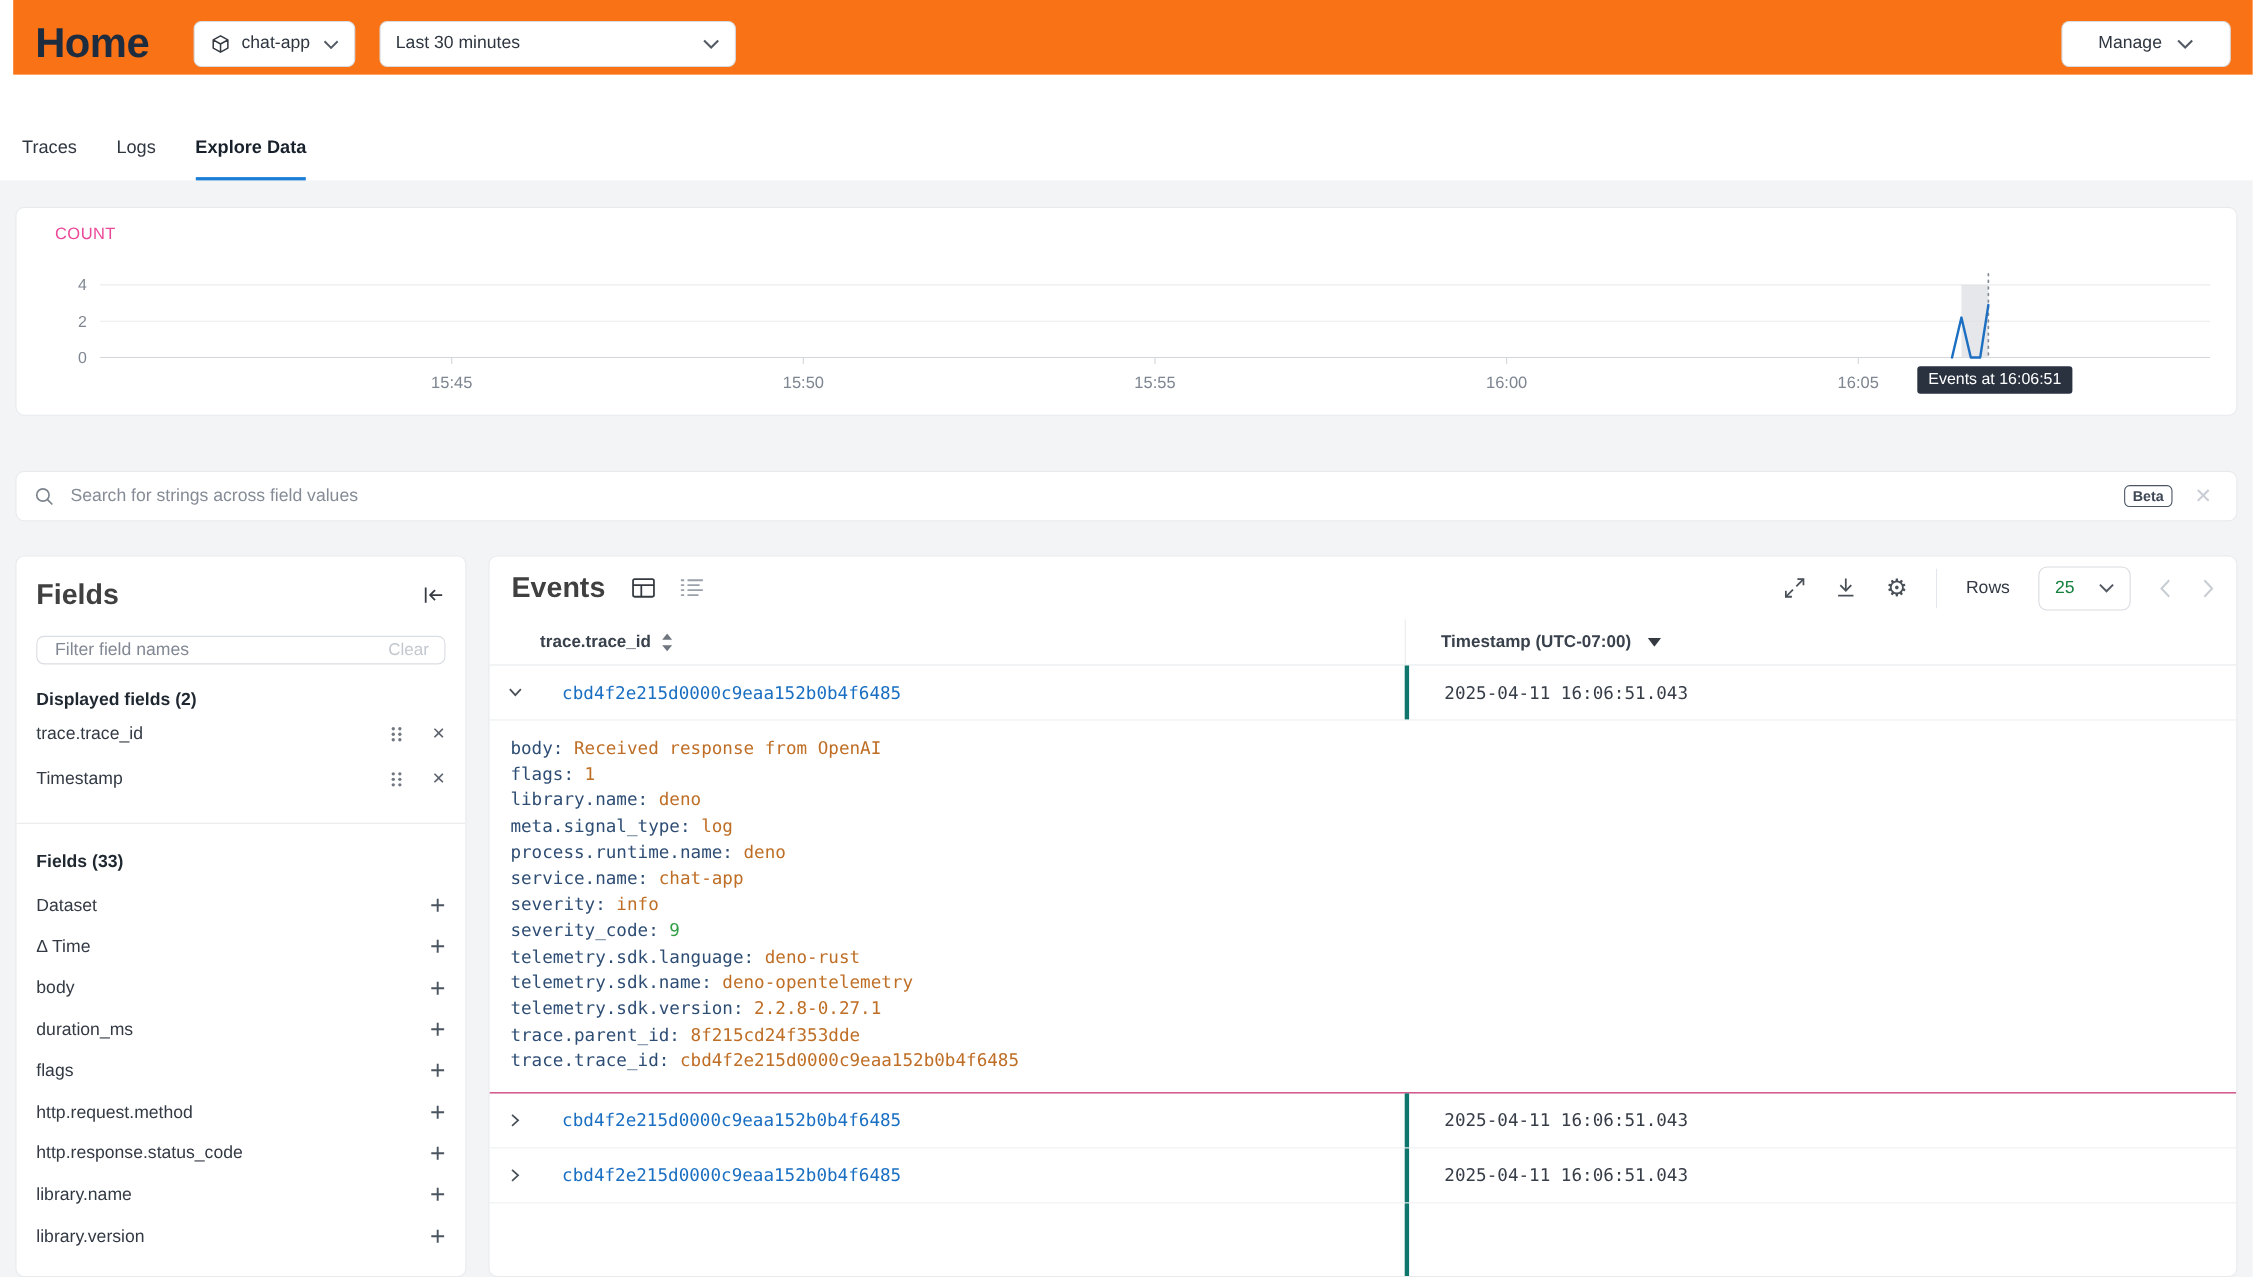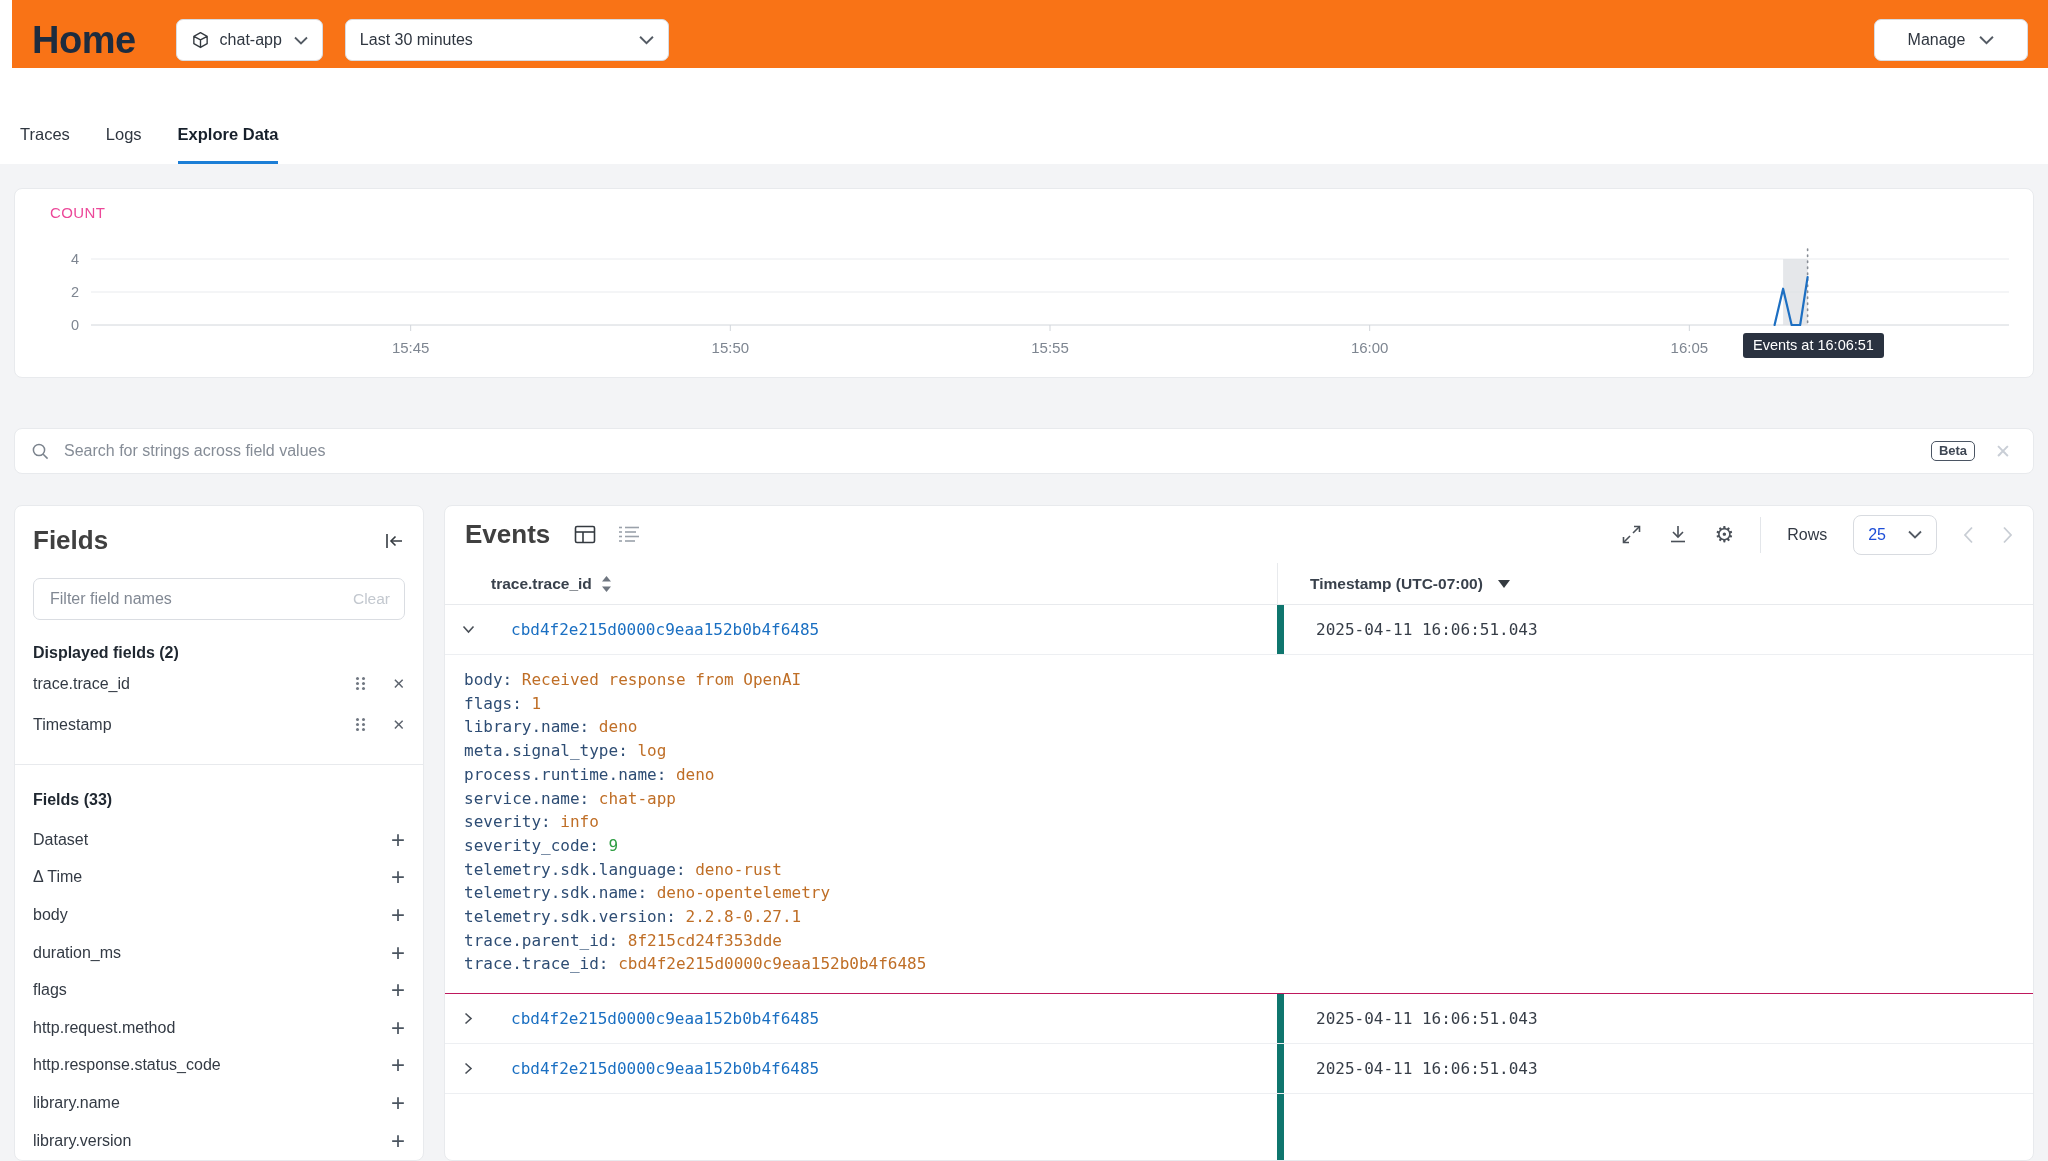--- a/index.html
+++ b/index.html
@@ -39,21 +39,21 @@
   .search-input { flex:1; border:none; outline:none; font-size:16px; color:#2f3640; margin-left:12px; background:transparent; font-family:"Liberation Sans",sans-serif; }
   .search-input::placeholder { color:#858c96; }
   .beta-badge { border:1.5px solid #4b5563; color:#3f4754; font-size:13px; font-weight:bold; padding:1px 7px 2px; border-radius:5px; }
   .search-close { color:#c9ced6; font-size:19px; margin:0 6px 0 20px; cursor:pointer; line-height:1; }
   
   .panels { display:flex; gap:20px; margin-top:31px; height:656px; }
   .fields-card { width:410px; padding:0 18px; overflow:hidden; }
   .fields-header { display:flex; justify-content:space-between; align-items:center; margin-top:19px; }
   .panel-title { font-size:26px; font-weight:bold; color:#404040; }
   .icon-btn { background:none; border:none; padding:0; cursor:pointer; display:flex; align-items:center; }
-  .filter-box { margin-top:22px; height:42px; border:1px solid #dadde2; border-radius:7px; display:flex; align-items:center; padding:0 14px; justify-content:space-between; }
+  .filter-box { margin-top:22px; height:26px; border:1px solid #dadde2; border-radius:7px; display:flex; align-items:center; padding:0 14px; justify-content:space-between; }
   .filter-input { border:none; outline:none; font-size:16px; flex:1; background:transparent; font-family:"Liberation Sans",sans-serif; }
   .filter-input::placeholder { color:#818893; }
   .clear-label { font-size:15.5px; color:#c3c8cf; cursor:pointer; }
   .section-title { font-size:16px; font-weight:bold; color:#1f2730; margin-top:26px; }
   .dfield-row { height:39px; display:flex; align-items:center; margin-top:2px; }
   .dfield-row .lbl { flex:1; font-size:16px; color:#333a44; }
   .drag-handle { width:9px; height:14px; position:relative; margin-right:27px; cursor:grab; }
   .drag-handle i { position:absolute; left:0; top:0; width:3px; height:3px; border-radius:50%; background:#707781;
     box-shadow:6px 0 0 #707781, 0 5px 0 #707781, 6px 5px 0 #707781, 0 10px 0 #707781, 6px 10px 0 #707781; }
   .x-btn { color:#5d646e; font-size:15px; cursor:pointer; line-height:1; }
@@ -63,30 +63,30 @@
   .plus-btn { font-size:24px; font-weight:300; color:#4b5560; line-height:1; }
   .fields-list { margin-top:12px; }
   
   .events-card { flex:1; overflow:hidden; display:flex; flex-direction:column; }
   .events-toolbar { display:flex; align-items:center; height:57px; padding:0 20px; flex:none; }
   .events-toolbar .panel-title { margin-right:24px; }
   .view-icons { display:flex; gap:22px; align-items:center; }
   .toolbar-right { margin-left:auto; display:flex; align-items:center; gap:26px; }
   .vdiv { width:1px; height:36px; background:#e3e6ea; }
   .rows-label { font-size:16px; color:#333a44; }
-  .rows-select { display:flex; align-items:center; gap:22px; height:40px; padding:0 14px; border:1px solid #d8dbe0; border-radius:8px; font-size:16px; color:#1d4ed8; cursor:pointer; }
+  .rows-select { display:flex; align-items:center; gap:22px; height:40px; padding:0 14px; border:1px solid #d8dbe0; border-radius:8px; font-size:16px; color:#15803d; cursor:pointer; }
   .gear-glyph { font-size:22px; color:#4a5058; line-height:1; }
   .table-head { display:grid; grid-template-columns:46px 786px 1fr; height:42px; align-items:center; border-bottom:1px solid #e8eaed; flex:none; }
   .th { display:flex; align-items:center; gap:9px; font-size:15.5px; color:#39414c; font-weight:bold; cursor:pointer; }
   .th-ts { border-left:1px solid #e8eaed; height:100%; padding-left:32px; }
   .events-body { flex:1; display:flex; flex-direction:column; }
   .row { display:grid; grid-template-columns:46px 786px 1fr; height:50px; align-items:center; border-bottom:1px solid #edeff2; flex:none; }
   .row .chev-cell { display:flex; justify-content:center; cursor:pointer; }
   .row .id-cell { font-family:"DejaVu Sans Mono", monospace; font-size:16px; color:#1a6fc2; padding-left:20px; cursor:pointer; }
-  .row .ts-cell { font-family:"DejaVu Sans Mono", monospace; font-size:16px; color:#363d47; border-left:7px solid #0f766e; height:100%; display:flex; align-items:center; padding-left:32px; }
+  .row .ts-cell { font-family:"DejaVu Sans Mono", monospace; font-size:16px; color:#363d47; border-left:4px solid #0f766e; height:100%; display:flex; align-items:center; padding-left:32px; }
   .detail { padding:13px 20px 17px 19px; border-bottom:1px solid #be185d; flex:none; }
   .detail-line { font-family:"DejaVu Sans Mono", monospace; font-size:16px; line-height:23.7px; white-space:pre; }
   .dk { color:#2e4d74; }
   .dv-string { color:#bf6e26; }
   .dv-number { color:#2f9e44; }
   .row-filler { flex:1; border-bottom:none; height:auto; }
   .pag { display:flex; gap:28px; align-items:center; }
 </style>
 </head>
 <body>

